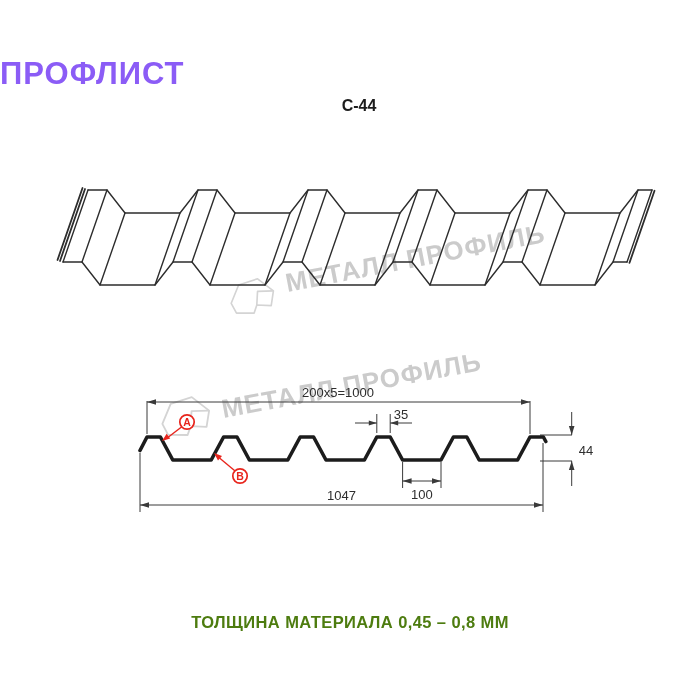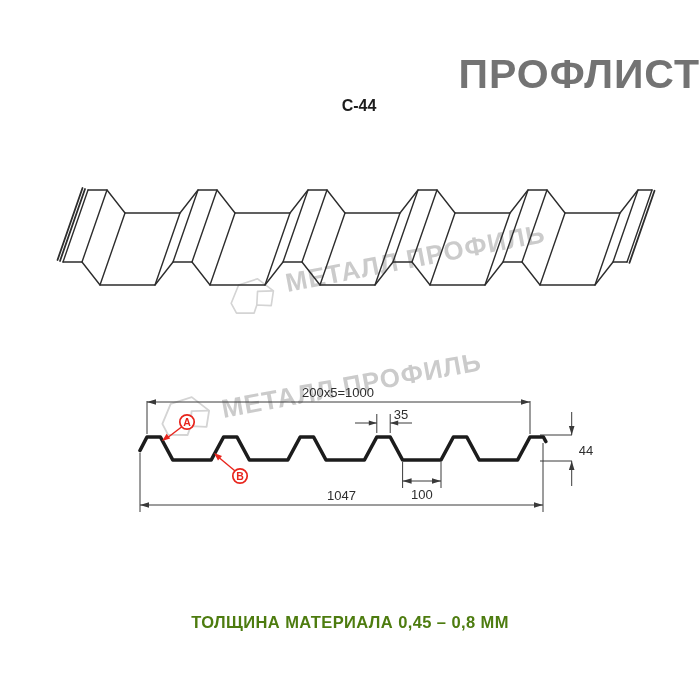--- a/index.html
+++ b/index.html
@@ -1,23 +1,23 @@
 <!DOCTYPE html>
 <html><head>
 <meta charset="utf-8">
 <style>
   html,body{margin:0;padding:0;background:#fff;}
   .canvas{
     position:relative;width:700px;height:700px;background:#ffffff;
     font-family:"Liberation Sans",sans-serif;overflow:hidden;
   }
   .title{
-    position:absolute;left:0;top:58px;width:700px;text-align:right;
-    font-size:41px;line-height:32px;font-weight:bold;letter-spacing:1px;
-    color:#737373;margin:0;
+    position:absolute;left:0;top:58px;width:700px;text-align:left;
+    font-size:31px;line-height:32px;font-weight:bold;letter-spacing:1px;
+    color:#8b5cf6;margin:0;
   }
   .subtitle{
     position:absolute;left:9px;top:97px;width:700px;text-align:center;
     font-size:16px;line-height:17px;font-weight:bold;color:#1c1c1c;
   }
   .wm{
     position:absolute;display:flex;align-items:center;gap:10px;
     transform-origin:left center;pointer-events:none;
   }
   .wm-text{

